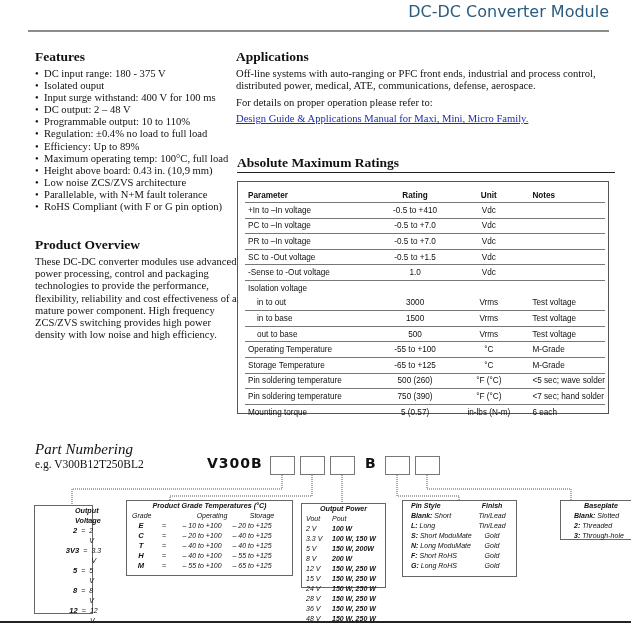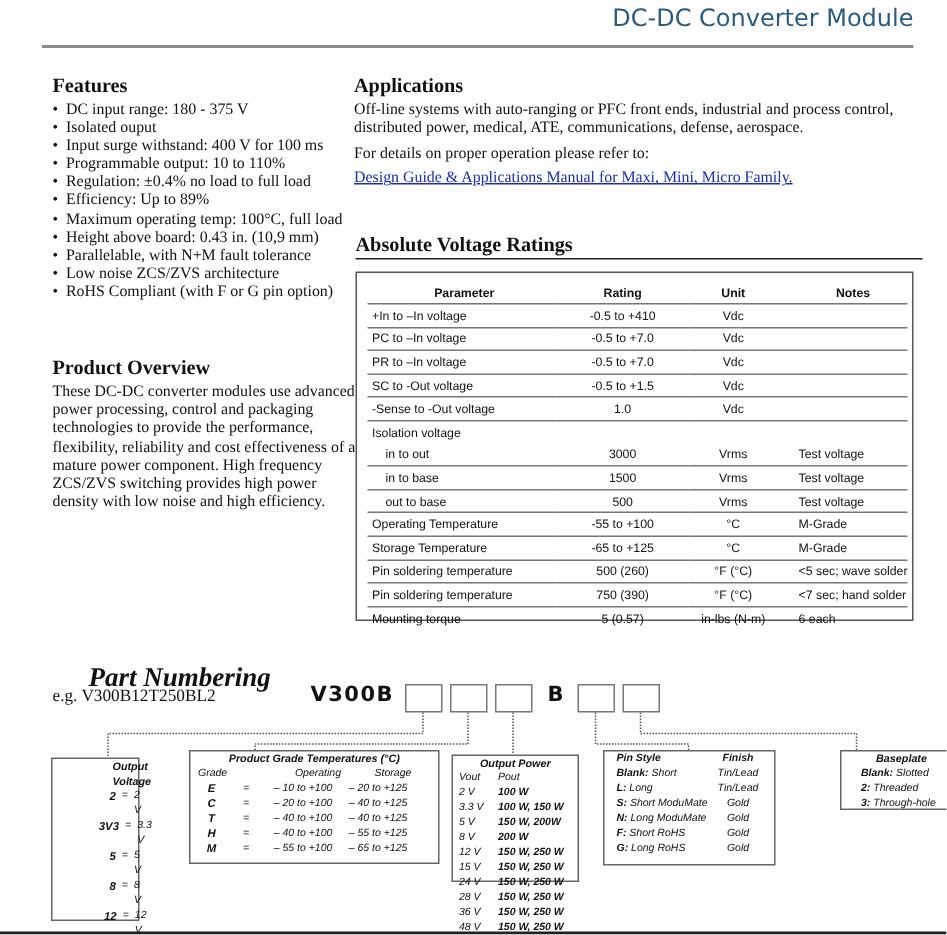--- a/index.html
+++ b/index.html
@@ -22,29 +22,29 @@
   #apps { left:236px; top:49px; width:380px; }
   #apps p { margin:3px 0 0 0; font-size:10.6px; line-height:11.8px; }
   #apps p.gap { margin-top:5px; }
   #apps a { color:#1a2fa8; text-decoration:underline; font-size:10.6px; display:inline-block; margin-top:5px; }
 
   
   #amr-title { left:237px; top:155px; }
   #amr-rule { left:237px; top:172px; width:378px; height:1px; background:#222; }
   #amr-box { left:237px; top:181px; width:372px; height:233px; border:1px solid #555; box-sizing:border-box; }
   #amr-table { position:absolute; left:7px; top:6px; width:360px; border-collapse:collapse; font-family:"Liberation Sans", sans-serif; font-size:8.2px; }
-  #amr-table th { font-weight:bold; text-align:center; padding:0 0 0 3px; height:14px; border-bottom:1px solid #777; }
+  #amr-table th { font-weight:bold; text-align:left; padding:0 0 0 3px; height:14px; border-bottom:1px solid #777; }
   #amr-table td { padding:0 0 0 3px; height:14.6px; border-bottom:1px solid #777; white-space:nowrap; }
   #amr-table td.c, #amr-table th.c { text-align:center; padding-left:0; }
   #amr-table tr.nob td { border-bottom:none; }
   #amr-table tr.last td { border-bottom:none; }
   #amr-table td.ind { padding-left:12px; }
 
   
-  #pn-title { left:35px; top:441px; font-family:"Liberation Serif", serif; font-style:italic; font-weight:bold; font-size:18px;margin-left:24px; }
+  #pn-title { left:35px; top:441px; font-family:"Liberation Serif", serif; font-style:italic; font-weight:normal; font-size:15px; }
   #pn-eg { left:35px; top:458px; font-size:11.5px; }
   #pn-prefix { left:207px; top:455px; font-family:"DejaVu Sans", sans-serif; font-weight:bold; font-size:14px; letter-spacing:1px; }
   #pn-b { left:365px; top:455px; font-family:"DejaVu Sans", sans-serif; font-weight:bold; font-size:14px; }
   .slot { position:absolute; width:25px; height:19px; border:1px solid #777; box-sizing:border-box; top:456px; background:#fff; }
 
   svg#leaders { position:absolute; left:0; top:0; }
 
   .box { position:absolute; border:1px solid #666; box-sizing:border-box; background:#fff; font-family:"Liberation Sans", sans-serif; font-style:italic; font-size:7px; line-height:10px; }
   .box .bt { font-weight:bold; text-align:center; font-size:7.2px; }
   
@@ -83,44 +83,45 @@
 
 <div class="abs" id="hdr-title">DC-DC Converter Module</div>
 <div class="abs" id="hdr-rule"></div>
 
 <div class="abs" id="features">
   <h2 class="sec">Features</h2>
   <ul id="features-list">
       <li>DC input range: 180 - 375 V</li>
       <li>Isolated ouput</li>
       <li>Input surge withstand: 400 V for 100 ms</li>
+      <li>DC output: 2 – 48 V</li>
       <li>Programmable output: 10 to 110%</li>
       <li>Regulation: ±0.4% no load to full load</li>
       <li>Efficiency: Up to 89%</li>
       <li>Maximum operating temp: 100°C, full load</li>
       <li>Height above board: 0.43 in. (10,9 mm)</li>
+      <li>Low noise ZCS/ZVS architecture</li>
       <li>Parallelable, with N+M fault tolerance</li>
-      <li>Low noise ZCS/ZVS architecture</li>
       <li>RoHS Compliant (with F or G pin option)</li>
     </ul>
 </div>
 
 <div class="abs" id="overview">
   <h2 class="sec">Product Overview</h2>
   <p>These DC-DC converter modules use advanced power processing, control and packaging technologies to provide the performance, flexibility, reliability and cost effectiveness of a mature power component. High frequency ZCS/ZVS switching provides high power density with low noise and high efficiency.</p>
 </div>
 
 <div class="abs" id="apps">
   <h2 class="sec">Applications</h2>
   <p>Off-line systems with auto-ranging or PFC front ends, industrial and process control, distributed power, medical, ATE, communications, defense, aerospace.</p>
   <p class="gap">For details on proper operation please refer to:</p>
   <a>Design Guide &amp; Applications Manual for Maxi, Mini, Micro Family.</a>
 </div>
 
-<h2 class="sec abs" id="amr-title">Absolute Voltage Ratings</h2>
+<h2 class="sec abs" id="amr-title">Absolute Maximum Ratings</h2>
 <div class="abs" id="amr-rule"></div>
 <div class="abs" id="amr-box">
   <table id="amr-table">
     <thead>
       <tr>
         <th style="width:128px">Parameter</th>
         <th class="c" style="width:96px">Rating</th>
         <th class="c" style="width:62px">Unit</th>
         <th style="padding-left:14px">Notes</th>
       </tr>

